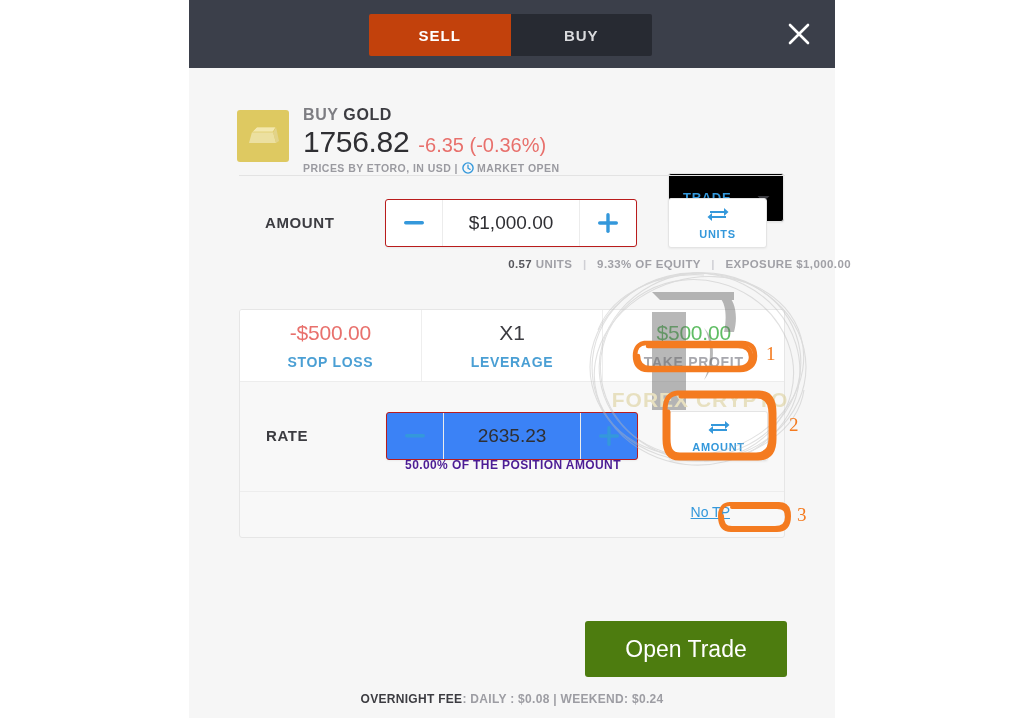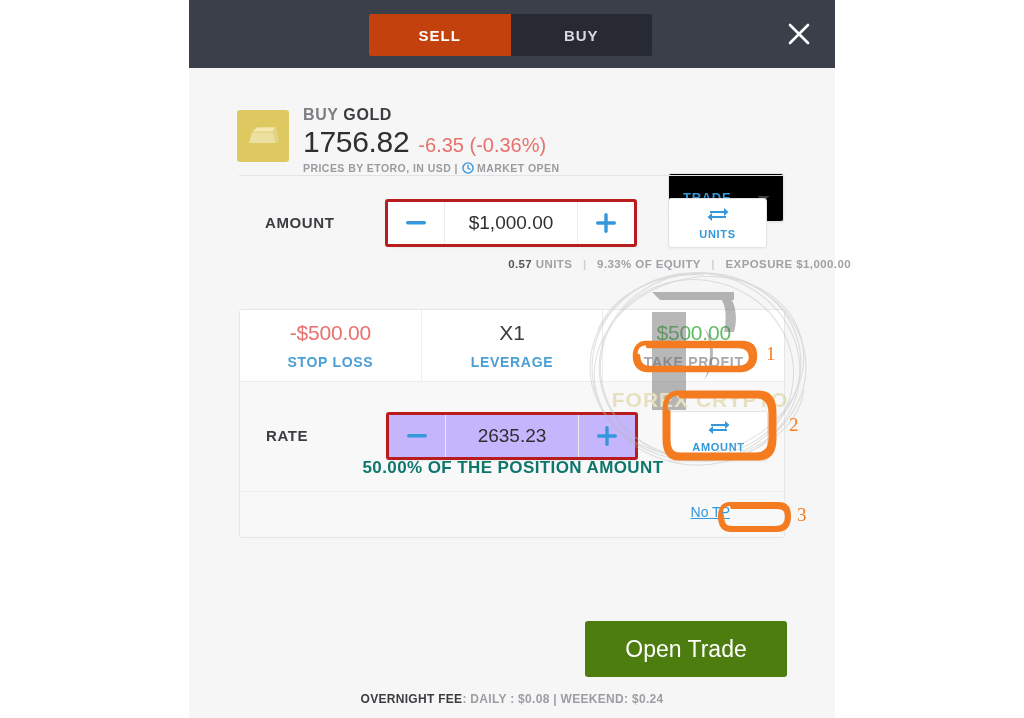--- a/index.html
+++ b/index.html
@@ -82,21 +82,21 @@
     background: #e3e3e3;
   }
 
   
   .amount-row { position: absolute; left: 0; top: 196px; width: 646px; }
   .row-label {
     position: absolute; font-size: 15px; font-weight: bold;
     color: #3c3c41; letter-spacing: .6px;
   }
   .stepper {
-    position: absolute; background: #ffffff; border: 3px solid #b91c1c;
+    position: absolute; background: #ffffff; border: 1px solid #b91c1c;
     border-radius: 3px; display: flex; align-items: center;
     box-shadow: 0 1px 2px rgba(0,0,0,.05);
   }
   .step-btn {
     width: 56px; height: 100%; display: flex; align-items: center;
     justify-content: center; cursor: pointer;
   }
   .step-val {
     flex: 1; text-align: center; font-size: 19px; color: #2f2f33;
     border-left: 1px solid #ececec; border-right: 1px solid #ececec;
@@ -148,21 +148,21 @@
   .card-mid {
     position: relative; height: 110px; border-bottom: 1px solid #ededed;
   }
   .card-bot { position: relative; height: 45px; }
   .no-tp {
     position: absolute; right: 54px; top: 12px;
     font-size: 14px; color: #3498db; text-decoration: underline; cursor: pointer;
   }
   .rate-meta {
     position: absolute; left: 0; top: 76px; width: 546px; text-align: center;
-    font-size: 17px; font-weight: bold; color: #0f766e; letter-spacing: .4px;
+    font-size: 12px; font-weight: bold; color: #4c1d95; letter-spacing: .4px;
   }
 
   
   .open-trade {
     position: absolute; left: 396px; top: 621px; width: 202px; height: 56px;
     background: #4d7c0f; border-radius: 3px; color: #ffffff;
     font-size: 23px; display: flex; align-items: center; justify-content: center;
     cursor: pointer;
   }
   .footer {
@@ -293,21 +293,21 @@
           <div class="cell-lbl">LEVERAGE</div>
         </div>
         <div class="cell">
           <div class="cell-val pos">$500.00</div>
           <div class="cell-lbl muted">TAKE PROFIT</div>
         </div>
       </div>
 
       <div class="card-mid">
         <div class="row-label" style="left:26px; top:45px;">RATE</div>
-        <div class="stepper" style="left:146px; top:30px; width:252px; height:48px; background:#c4b5fd;">
+        <div class="stepper" style="left:146px; top:30px; width:252px; height:48px; background:#3b82f6;">
           <div class="step-btn">
             <svg width="20" height="4" viewBox="0 0 20 4">
                 <rect width="20" height="3.4" rx="1.7" fill="#3498db"></rect>
               </svg>
           </div>
           <div class="step-val">2635.23</div>
           <div class="step-btn">
             <svg width="20" height="20" viewBox="0 0 20 20">
               <rect x="0" y="8.3" width="20" height="3.4" rx="1.7" fill="#3498db"></rect>
               <rect x="8.3" y="0" width="3.4" height="20" rx="1.7" fill="#3498db"></rect>

